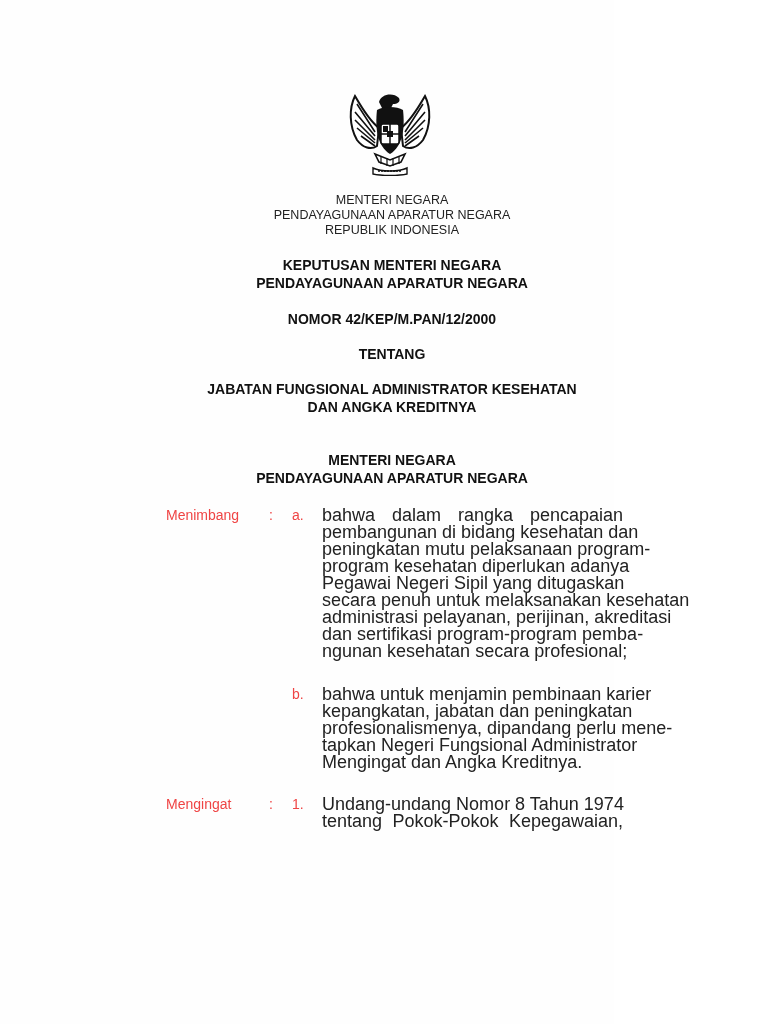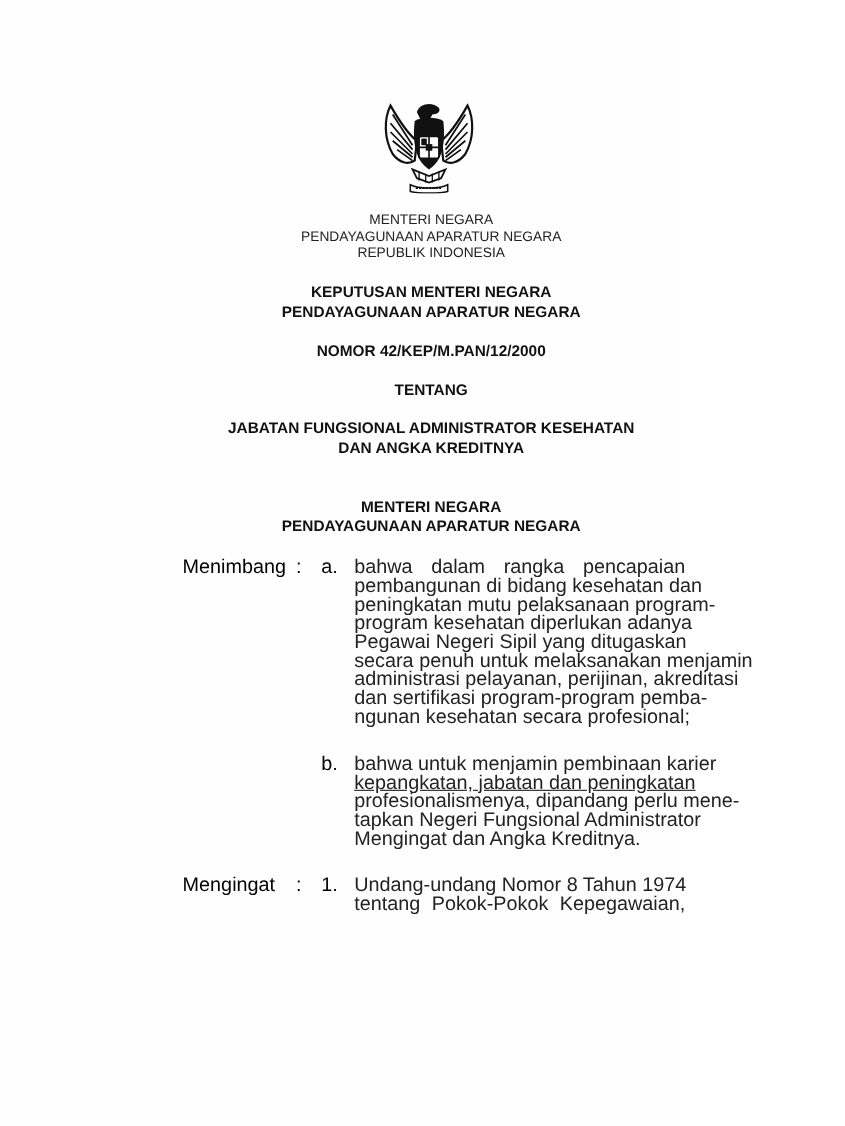--- a/index.html
+++ b/index.html
@@ -5,21 +5,21 @@
   html, body { margin: 0; padding: 0; }
   body {
     width: 768px; height: 1024px; background: #ffffff; position: relative; overflow: hidden;
     font-family: "Liberation Sans", sans-serif; color: #1a1a1a;
   }
   .page { position: absolute; left: 0; top: 0; width: 614px; height: 1024px; background: #fefefe; }
   .emblem { position: absolute; left: 345px; top: 88px; width: 90px; height: 88px; }
   .center { position: absolute; left: 0; width: 784px; text-align: center; }
   .hdr-small { font-size: 12.5px; line-height: 15px; color: #222; }
   .hdr-bold { font-size: 14px; line-height: 18px; font-weight: bold; color: #111; }
-  .label { position: absolute; font-size: 18px; line-height: 17px; color: #000000; }
+  .label { position: absolute; font-size: 14px; line-height: 17px; color: #ef4444; }
   .line {
     position: absolute; left: 322px; width: 301px; font-size: 18px; line-height: 17px; color: #222;
     text-align: justify; text-align-last: justify; white-space: nowrap;
   }
   .line.last { text-align-last: left; }
 </style>
 </head>
 <body>
 
 <div class="page">
@@ -68,28 +68,28 @@
 
   <div class="label" style="left:166px; top:507px;">Menimbang</div>
   <div class="label" style="left:269px; top:507px;">:</div>
   <div class="label" style="left:292px; top:507px;">a.</div>
 
   <div class="line" style="top:507px;">bahwa dalam rangka pencapaian</div>
   <div class="line" style="top:524px;">pembangunan di bidang kesehatan dan</div>
   <div class="line" style="top:541px;">peningkatan mutu pelaksanaan program-</div>
   <div class="line" style="top:558px;">program kesehatan diperlukan adanya</div>
   <div class="line" style="top:575px;">Pegawai Negeri Sipil yang ditugaskan</div>
-  <div class="line" style="top:592px;">secara penuh untuk melaksanakan menjamin</div>
+  <div class="line" style="top:592px;">secara penuh untuk melaksanakan kesehatan</div>
   <div class="line" style="top:609px;">administrasi pelayanan, perijinan, akreditasi</div>
   <div class="line" style="top:626px;">dan sertifikasi program-program pemba-</div>
   <div class="line last" style="top:643px;">ngunan kesehatan secara profesional;</div>
 
   <div class="label" style="left:292px; top:686px;">b.</div>
   <div class="line" style="top:686px;">bahwa untuk menjamin pembinaan karier</div>
-  <div class="line" style="top:703px;text-decoration:underline;">kepangkatan, jabatan dan peningkatan</div>
+  <div class="line" style="top:703px;">kepangkatan, jabatan dan peningkatan</div>
   <div class="line" style="top:720px;">profesionalismenya, dipandang perlu mene-</div>
   <div class="line" style="top:737px;">tapkan Negeri Fungsional Administrator</div>
   <div class="line last" style="top:754px;">Mengingat dan Angka Kreditnya.</div>
 
   <div class="label" style="left:166px; top:796px;">Mengingat</div>
   <div class="label" style="left:269px; top:796px;">:</div>
   <div class="label" style="left:292px; top:796px;">1.</div>
   <div class="line" style="top:796px;">Undang-undang Nomor 8 Tahun 1974</div>
   <div class="line" style="top:813px;">tentang Pokok-Pokok Kepegawaian,</div>
 

